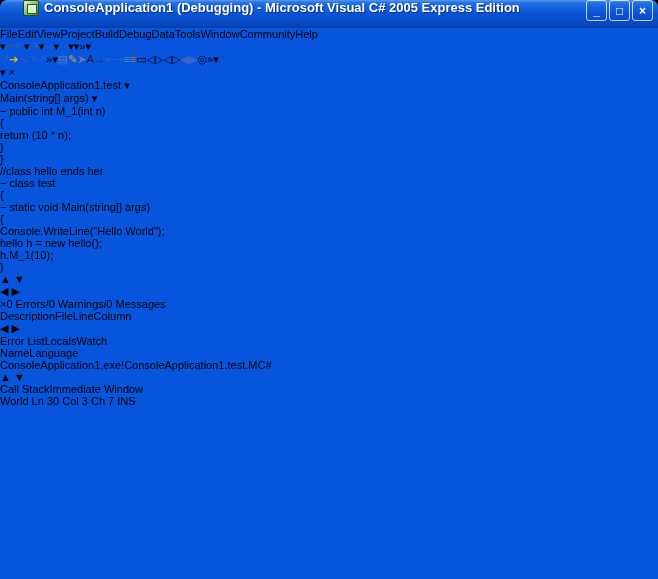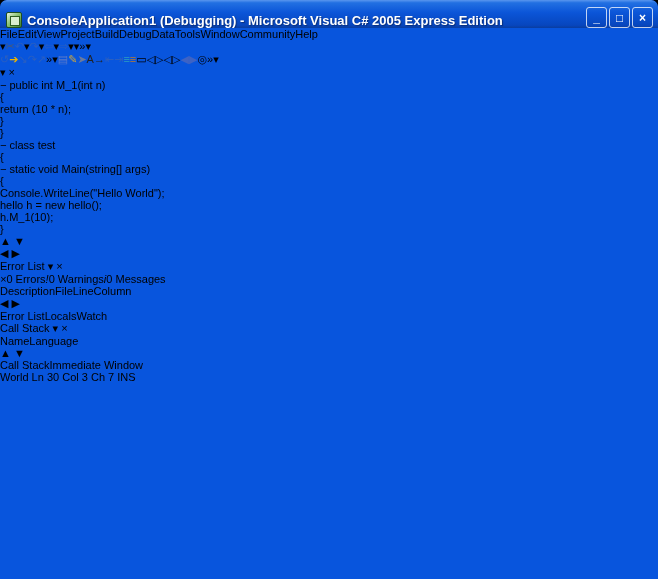--- a/index.html
+++ b/index.html
@@ -2,21 +2,21 @@
 <html><head>
 <meta charset="utf-8">
 <style>
   *{box-sizing:border-box;margin:0;padding:0}
   html,body{width:658px;height:579px;overflow:hidden}
   body{font-family:"Liberation Sans",sans-serif;font-size:11px;background:#000}
 
   .window{position:relative;width:658px;height:579px;background:#0855DD;border-radius:7px 7px 0 0;overflow:hidden}
 
   
-  .titlebar{height:28px;display:flex;align-items:flex-end;padding:0 5px 0 6px;
+  .titlebar{height:28px;display:flex;align-items:flex-start;padding:0 5px 0 23px;
     background:linear-gradient(180deg,#5A96EE 0%,#2270E2 10%,#0B55D8 45%,#0746BE 90%,#0A3D9E 100%);
     border-radius:7px 7px 0 0}
   .app-icon{width:16px;height:16px;margin-right:5px;border:1px solid #1E4D1E;border-radius:2px;
     background:linear-gradient(135deg,#E8F2E2 0%,#8CC474 45%,#3E7E2E 100%);position:relative;flex:0 0 16px}
   .app-icon::after{content:"";position:absolute;left:3px;top:3px;width:8px;height:8px;border:1px solid #2E5E22;background:#D9EED0}
   .title-text{color:#fff;font-weight:bold;font-size:13px;text-shadow:1px 1px 1px #0A2F7A;flex:1;white-space:nowrap;overflow:hidden}
   .win-controls{display:flex;gap:2px}
   .win-btn{width:21px;height:21px;border-radius:3px;border:1px solid rgba(255,255,255,.75);
     display:flex;align-items:center;justify-content:center;color:#fff;font-weight:bold;font-size:12px;
     background:linear-gradient(180deg,#8FB4F6 0%,#3568DB 40%,#2456C6 80%,#4励}
@@ -208,29 +208,40 @@
     <div class="toolbar" id="toolbar2" data-name="debug-and-text-editor-toolbar"><span class="tb-grip" data-name="toolbar-grip"></span><span class="tb-btn" data-name="continue-button"><span class="sh sh-play" data-name="continue-icon"></span></span><span class="tb-btn" data-name="break-all-button"><span class="sh sh-pause" data-name="break-all-icon"></span></span><span class="tb-btn" data-name="stop-debugging-button"><span class="sh sh-stop" data-name="stop-debugging-icon"></span></span><span class="tb-btn" data-name="restart-button"><span class="ic" data-name="restart-icon" style="color: rgb(43, 95, 192);">↺</span></span><span class="tb-sep" data-name="toolbar-separator"></span><span class="tb-btn" data-name="show-next-statement-button"><span class="ic" data-name="show-next-statement-icon" style="color: rgb(237, 181, 0);">➔</span></span><span class="tb-btn" data-name="step-into-button"><span class="ic" data-name="step-into-icon" style="color: rgb(43, 95, 192);">↘</span></span><span class="tb-btn" data-name="step-over-button"><span class="ic" data-name="step-over-icon" style="color: rgb(43, 95, 192);">↷</span></span><span class="tb-btn" data-name="step-out-button"><span class="ic" data-name="step-out-icon" style="color: rgb(43, 95, 192);">↗</span></span><span class="tb-overflow" data-name="debug-toolbar-options-button"><span class="ovf-ch" data-name="overflow-chevron-icon">»</span><span class="ovf-ar" data-name="chevron-down-icon">▾</span></span><span class="tb-grip" data-name="toolbar-grip"></span><span class="tb-btn" data-name="display-object-member-list-button"><span class="ic" data-name="display-object-member-list-icon" style="color: rgb(91, 121, 201);">▤</span></span><span class="tb-btn" data-name="display-parameter-info-button"><span class="ic" data-name="display-parameter-info-icon" style="color: rgb(201, 165, 63);">✎</span></span><span class="tb-btn" data-name="display-quick-info-button"><span class="ic" data-name="display-quick-info-icon" style="color: rgb(107, 123, 156);">➤</span></span><span class="tb-btn" data-name="display-word-completion-button"><span class="ic" data-name="display-word-completion-icon" style="color: rgb(34, 34, 34);">A→</span></span><span class="tb-sep" data-name="toolbar-separator"></span><span class="tb-btn" data-name="decrease-line-indent-button"><span class="ic" data-name="decrease-line-indent-icon" style="color: rgb(43, 95, 192);">⇤</span></span><span class="tb-btn" data-name="increase-line-indent-button"><span class="ic" data-name="increase-line-indent-icon" style="color: rgb(43, 95, 192);">⇥</span></span><span class="tb-sep" data-name="toolbar-separator"></span><span class="tb-btn" data-name="comment-lines-button"><span class="ic" data-name="comment-lines-icon" style="color: rgb(43, 160, 192);">≡</span></span><span class="tb-btn" data-name="uncomment-lines-button"><span class="ic" data-name="uncomment-lines-icon" style="color: rgb(192, 122, 43);">≡</span></span><span class="tb-sep" data-name="toolbar-separator"></span><span class="tb-btn disabled" data-name="toggle-bookmark-button"><span class="ic" data-name="toggle-bookmark-icon">▭</span></span><span class="tb-btn disabled" data-name="previous-bookmark-button"><span class="ic" data-name="previous-bookmark-icon">◁</span></span><span class="tb-btn disabled" data-name="next-bookmark-button"><span class="ic" data-name="next-bookmark-icon">▷</span></span><span class="tb-btn disabled" data-name="previous-bookmark-in-folder-button"><span class="ic" data-name="previous-bookmark-in-folder-icon">◁</span></span><span class="tb-btn disabled" data-name="next-bookmark-in-folder-button"><span class="ic" data-name="next-bookmark-in-folder-icon">▷</span></span><span class="tb-btn" data-name="previous-bookmark-in-document-button"><span class="ic" data-name="previous-bookmark-in-document-icon" style="color: rgb(62, 99, 196);">◀</span></span><span class="tb-btn" data-name="next-bookmark-in-document-button"><span class="ic" data-name="next-bookmark-in-document-icon" style="color: rgb(62, 99, 196);">▶</span></span><span class="tb-btn disabled" data-name="clear-bookmarks-button"><span class="ic" data-name="clear-bookmarks-icon">◎</span></span><span class="tb-overflow" data-name="text-editor-toolbar-options-button"><span class="ovf-ch" data-name="overflow-chevron-icon">»</span><span class="ovf-ar" data-name="chevron-down-icon">▾</span></span></div>
 
     <div class="tabstrip" data-name="document-tab-strip">
       <div class="tabstrip-controls" data-name="tab-strip-controls">
         <span class="ts-btn" data-name="document-list-dropdown-button">▾</span>
         <span class="ts-btn" data-name="close-document-button">×</span>
       </div>
     </div>
 
     <div class="navbar" data-name="navigation-bar">
+      <div class="nav-combo" data-name="types-combo">
+        <span class="nav-ico class-ico" data-name="class-icon"></span>
+        <span class="nav-text" data-name="types-combo-value">ConsoleApplication1.test</span>
+        <span class="combo-arrow" data-name="chevron-down-icon">▾</span>
+      </div>
+      <div class="nav-combo" data-name="members-combo">
+        <span class="nav-ico method-ico" data-name="method-icon"></span>
+        <span class="nav-text" data-name="members-combo-value">Main(string[] args)</span>
+        <span class="combo-arrow" data-name="chevron-down-icon">▾</span>
+      </div>
     </div>
 
     <div class="editor-wrap" data-name="editor-area">
       <div class="editor" id="editor" data-name="code-editor">
           <div class="code-line" data-name="code-line"><span class="cl-margin" data-name="editor-indicator-margin"></span><span class="cl-change changed" data-name="change-tracking-bar"></span><span class="cl-fold" data-name="code-folding-margin"><i class="vbelow" data-name="fold-line"></i><i class="fold-box" data-name="fold-collapse-box">−</i></span><span class="cl-text" data-name="code-line-text"><span class="tok-p" data-name="code-token">        </span><span class="tok-k" data-name="code-token">public</span><span class="tok-p" data-name="code-token"> </span><span class="tok-k" data-name="code-token">int</span><span class="tok-p" data-name="code-token"> M_1(</span><span class="tok-k" data-name="code-token">int</span><span class="tok-p" data-name="code-token"> n)</span></span></div>
           <div class="code-line" data-name="code-line"><span class="cl-margin" data-name="editor-indicator-margin"></span><span class="cl-change changed" data-name="change-tracking-bar"></span><span class="cl-fold" data-name="code-folding-margin"><i class="vline" data-name="fold-line"></i></span><span class="cl-text" data-name="code-line-text"><span class="tok-p" data-name="code-token">        {</span></span></div>
           <div class="code-line" data-name="code-line"><span class="cl-margin" data-name="editor-indicator-margin"></span><span class="cl-change changed" data-name="change-tracking-bar"></span><span class="cl-fold" data-name="code-folding-margin"><i class="vline" data-name="fold-line"></i></span><span class="cl-text" data-name="code-line-text"><span class="tok-p" data-name="code-token">            </span><span class="tok-k" data-name="code-token">return</span><span class="tok-p" data-name="code-token"> (10 * n);</span></span></div>
           <div class="code-line" data-name="code-line"><span class="cl-margin" data-name="editor-indicator-margin"></span><span class="cl-change changed" data-name="change-tracking-bar"></span><span class="cl-fold" data-name="code-folding-margin"><i class="vhalf" data-name="fold-line"></i><i class="hhalf" data-name="fold-tick"></i></span><span class="cl-text" data-name="code-line-text"><span class="tok-p" data-name="code-token">        }</span></span></div>
           <div class="code-line" data-name="code-line"><span class="cl-margin" data-name="editor-indicator-margin"></span><span class="cl-change changed" data-name="change-tracking-bar"></span><span class="cl-fold" data-name="code-folding-margin"><i class="vhalf" data-name="fold-line"></i><i class="hhalf" data-name="fold-tick"></i></span><span class="cl-text" data-name="code-line-text"><span class="tok-p" data-name="code-token">    }</span></span></div>
+          <div class="code-line" data-name="code-line"><span class="cl-margin" data-name="editor-indicator-margin"></span><span class="cl-change changed" data-name="change-tracking-bar"></span><span class="cl-fold" data-name="code-folding-margin"></span><span class="cl-text" data-name="code-line-text"><span class="tok-c" data-name="code-token">    //class hello ends her</span></span></div>
           <div class="code-line" data-name="code-line"><span class="cl-margin" data-name="editor-indicator-margin"></span><span class="cl-change changed" data-name="change-tracking-bar"></span><span class="cl-fold" data-name="code-folding-margin"><i class="vbelow" data-name="fold-line"></i><i class="fold-box" data-name="fold-collapse-box">−</i></span><span class="cl-text" data-name="code-line-text"><span class="tok-p" data-name="code-token">    </span><span class="tok-k" data-name="code-token">class</span><span class="tok-p" data-name="code-token"> </span><span class="tok-t" data-name="code-token">test</span></span></div>
           <div class="code-line" data-name="code-line"><span class="cl-margin" data-name="editor-indicator-margin"></span><span class="cl-change changed" data-name="change-tracking-bar"></span><span class="cl-fold" data-name="code-folding-margin"><i class="vline" data-name="fold-line"></i></span><span class="cl-text" data-name="code-line-text"><span class="tok-p" data-name="code-token">    {</span></span></div>
           <div class="code-line" data-name="code-line"><span class="cl-margin" data-name="editor-indicator-margin"></span><span class="cl-change" data-name="change-tracking-bar"></span><span class="cl-fold" data-name="code-folding-margin"><i class="vbelow" data-name="fold-line"></i><i class="fold-box" data-name="fold-collapse-box">−</i></span><span class="cl-text" data-name="code-line-text"><span class="tok-p" data-name="code-token">        </span><span class="tok-k" data-name="code-token">static</span><span class="tok-p" data-name="code-token"> </span><span class="tok-k" data-name="code-token">void</span><span class="tok-p" data-name="code-token"> Main(</span><span class="tok-k" data-name="code-token">string</span><span class="tok-p" data-name="code-token">[] args)</span></span></div>
           <div class="code-line" data-name="code-line"><span class="cl-margin" data-name="editor-indicator-margin"><span class="exec-arrow" data-name="current-statement-arrow-icon"></span></span><span class="cl-change changed" data-name="change-tracking-bar"></span><span class="cl-fold" data-name="code-folding-margin"><i class="vline" data-name="fold-line"></i></span><span class="cl-text" data-name="code-line-text"><span class="tok-p" data-name="code-token">        </span><span class="tok-cur" data-name="code-token">{</span></span></div>
           <div class="code-line" data-name="code-line"><span class="cl-margin" data-name="editor-indicator-margin"></span><span class="cl-change changed" data-name="change-tracking-bar"></span><span class="cl-fold" data-name="code-folding-margin"><i class="vline" data-name="fold-line"></i></span><span class="cl-text" data-name="code-line-text"><span class="tok-p" data-name="code-token">            </span><span class="tok-t" data-name="code-token">Console</span><span class="tok-p" data-name="code-token">.WriteLine(</span><span class="tok-s" data-name="code-token">"Hello World"</span><span class="tok-p" data-name="code-token">);</span></span></div>
           <div class="code-line" data-name="code-line"><span class="cl-margin" data-name="editor-indicator-margin"></span><span class="cl-change changed" data-name="change-tracking-bar"></span><span class="cl-fold" data-name="code-folding-margin"><i class="vline" data-name="fold-line"></i></span><span class="cl-text" data-name="code-line-text"><span class="tok-p" data-name="code-token">            </span><span class="tok-t" data-name="code-token">hello</span><span class="tok-p" data-name="code-token"> h = </span><span class="tok-k" data-name="code-token">new</span><span class="tok-p" data-name="code-token"> </span><span class="tok-t" data-name="code-token">hello</span><span class="tok-p" data-name="code-token">();</span></span></div>
           <div class="code-line" data-name="code-line"><span class="cl-margin" data-name="editor-indicator-margin"></span><span class="cl-change changed" data-name="change-tracking-bar"></span><span class="cl-fold" data-name="code-folding-margin"><i class="vline" data-name="fold-line"></i></span><span class="cl-text" data-name="code-line-text"><span class="tok-p" data-name="code-token">            h.M_1(10);</span></span></div>
           <div class="code-line" data-name="code-line"><span class="cl-margin" data-name="editor-indicator-margin"></span><span class="cl-change" data-name="change-tracking-bar"></span><span class="cl-fold" data-name="code-folding-margin"><i class="vhalf" data-name="fold-line"></i><i class="hhalf" data-name="fold-tick"></i></span><span class="cl-text" data-name="code-line-text"><span class="tok-p" data-name="code-token">        </span><span class="tok-b" data-name="code-token">}</span></span></div>
         </div>
       <div class="vscroll" data-name="editor-vertical-scrollbar">
@@ -248,51 +259,40 @@
       <span class="track" data-name="scrollbar-track">
         <span class="h-thumb" style="left:2px;width:84%" data-name="scrollbar-thumb"></span>
       </span>
       <span class="sc-btn" data-name="scroll-right-button">▶</span>
       <span class="corner" data-name="scrollbar-corner"></span>
     </div>
 
     <div class="bottom" data-name="bottom-tool-windows">
 
       <div class="panel" id="errorlist-panel" data-name="error-list-panel">
-        <div class="pane-title" data-name="error-list-title-bar">
-          <span class="t" data-name="panel-title">Error List</span>
-          <span class="pane-btn" data-name="error-list-menu-button">▾</span>
-          <span class="pane-btn" data-name="error-list-autohide-button"><span class="pin-icon" data-name="pin-icon"></span></span>
-          <span class="pane-btn" data-name="error-list-close-button">×</span>
-        </div>
         <div class="el-toolbar" id="el-toolbar" data-name="error-list-toolbar"><span class="el-btn" data-name="errors-filter-button"><i class="fic fic-error" data-name="error-icon">×</i><span class="el-lbl" data-name="filter-button-label">0 Errors</span></span><span class="el-btn" data-name="warnings-filter-button"><i class="fic fic-warning" data-name="warning-icon"><span data-name="warning-mark">!</span></i><span class="el-lbl" data-name="filter-button-label">0 Warnings</span></span><span class="el-btn" data-name="messages-filter-button"><i class="fic fic-message" data-name="message-icon">i</i><span class="el-lbl" data-name="filter-button-label">0 Messages</span></span></div>
         <div class="grid-header" id="el-header" data-name="error-list-column-headers"><span class="hdr-cell" data-name="error-list-column-header-blank" style="width: 9px; flex-basis: 9px;"></span><span class="hdr-cell" data-name="error-list-column-header-blank" style="width: 11px; flex-basis: 11px;"></span><span class="hdr-cell" data-name="error-list-column-header-description" style="width: 13px; flex-basis: 13px;">Description</span><span class="hdr-cell" data-name="error-list-column-header-file" style="width: 146px; flex-basis: 146px;">File</span><span class="hdr-cell" data-name="error-list-column-header-line" style="width: 70px; flex-basis: 70px;">Line</span><span class="hdr-cell" data-name="error-list-column-header-column" style="width: 72px; flex-basis: 72px;">Column</span><span class="hdr-cell hdr-fill" data-name="error-list-column-header-filler"></span></div>
         <div class="grid-body" data-name="error-list-body"></div>
         <div class="hscroll" data-name="error-list-horizontal-scrollbar">
           <span class="sc-btn" data-name="scroll-left-button">◀</span>
           <span class="track" data-name="scrollbar-track">
             <span class="h-thumb" style="left:2px;width:62%" data-name="scrollbar-thumb"></span>
           </span>
           <span class="sc-btn" data-name="scroll-right-button">▶</span>
         </div>
         <div class="pane-tabs" id="tabs-left" data-name="left-tool-window-tabs"><span class="pane-tab active" data-name="tab-error-list"><i class="tic error-list-icon" data-name="error-list-icon"></i><span class="tab-label" data-name="tab-label">Error List</span></span><span class="pane-tab" data-name="tab-locals"><i class="tic locals-icon" data-name="locals-icon"></i><span class="tab-label" data-name="tab-label">Locals</span></span><span class="pane-tab" data-name="tab-watch"><i class="tic watch-icon" data-name="watch-icon"></i><span class="tab-label" data-name="tab-label">Watch</span></span></div>
       </div>
 
       <div class="panel-splitter" data-name="panel-splitter"></div>
 
       <div class="panel" id="callstack-panel" data-name="call-stack-panel">
-        <div class="pane-title" data-name="call-stack-title-bar">
-          <span class="t" data-name="panel-title">Call Stack</span>
-          <span class="pane-btn" data-name="call-stack-menu-button">▾</span>
-          <span class="pane-btn" data-name="call-stack-autohide-button"><span class="pin-icon" data-name="pin-icon"></span></span>
-          <span class="pane-btn" data-name="call-stack-close-button">×</span>
-        </div>
         <div class="cs-content" data-name="call-stack-content">
           <div class="grid-header" id="cs-header" data-name="call-stack-column-headers" style="padding-right:17px"><span class="hdr-cell" data-name="call-stack-column-header-blank" style="width: 20px; flex-basis: 20px;"></span><span class="hdr-cell" data-name="call-stack-column-header-name" style="width: 262px; flex-basis: 262px;">Name</span><span class="hdr-cell" data-name="call-stack-column-header-language" style="width: 60px; flex-basis: 60px;">Language</span><span class="hdr-cell hdr-fill" data-name="call-stack-column-header-filler"></span></div>
           <div class="cs-rows" id="cs-rows" data-name="call-stack-rows">
+              <div class="cs-row current" data-name="call-stack-frame"><span class="cs-ico" data-name="frame-indicator"><span class="exec-arrow" data-name="current-frame-arrow-icon"></span></span><span class="cs-name" data-name="frame-name">ConsoleApplication1.exe!ConsoleApplication1.test.M</span><span class="cs-lang" data-name="frame-language">C#</span></div>
             </div>
           <div class="cs-vscroll" data-name="call-stack-vertical-scrollbar">
             <span class="sc-btn" data-name="scroll-up-button">▲</span>
             <span class="track" data-name="scrollbar-track"></span>
             <span class="sc-btn" data-name="scroll-down-button">▼</span>
           </div>
         </div>
         <div class="pane-tabs" id="tabs-right" data-name="right-tool-window-tabs"><span class="pane-tab active" data-name="tab-call-stack"><i class="tic call-stack-icon" data-name="call-stack-icon"></i><span class="tab-label" data-name="tab-label">Call Stack</span></span><span class="pane-tab" data-name="tab-immediate-window"><i class="tic immediate-window-icon" data-name="immediate-window-icon"></i><span class="tab-label" data-name="tab-label">Immediate Window</span></span></div>
       </div>
 

